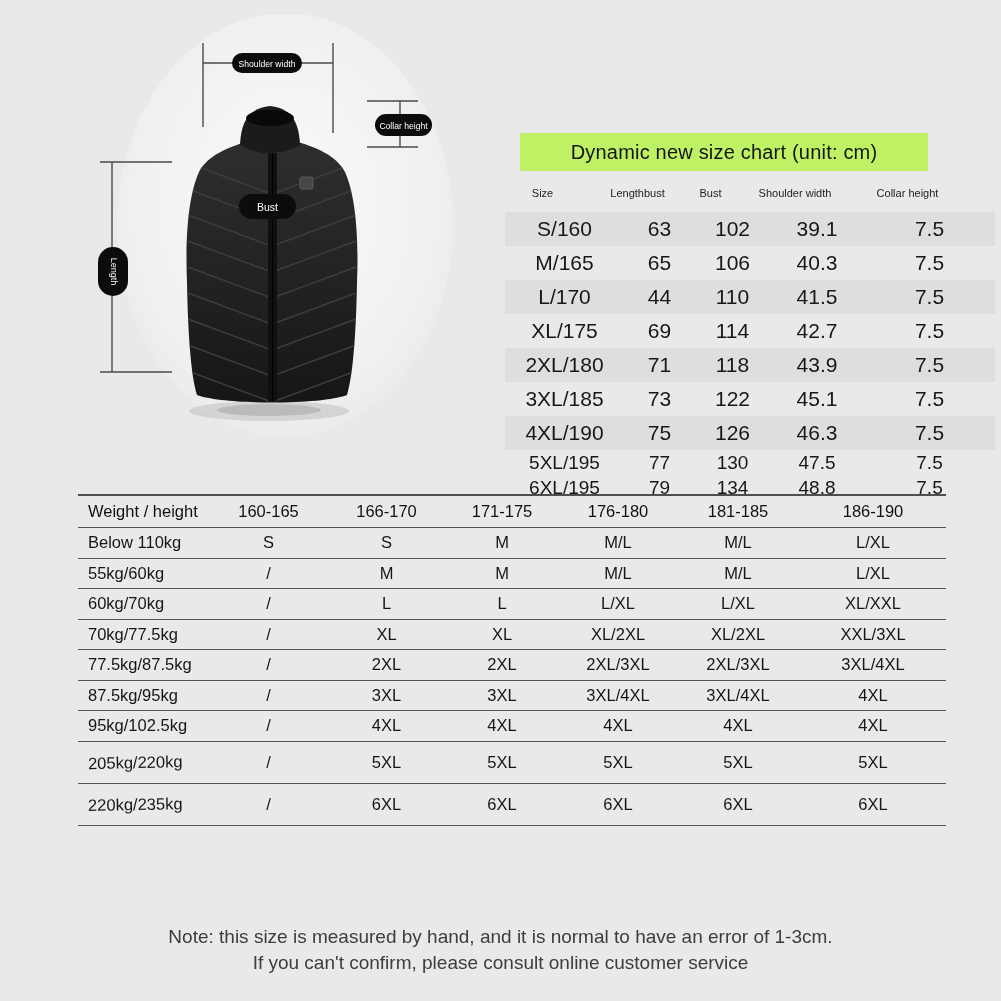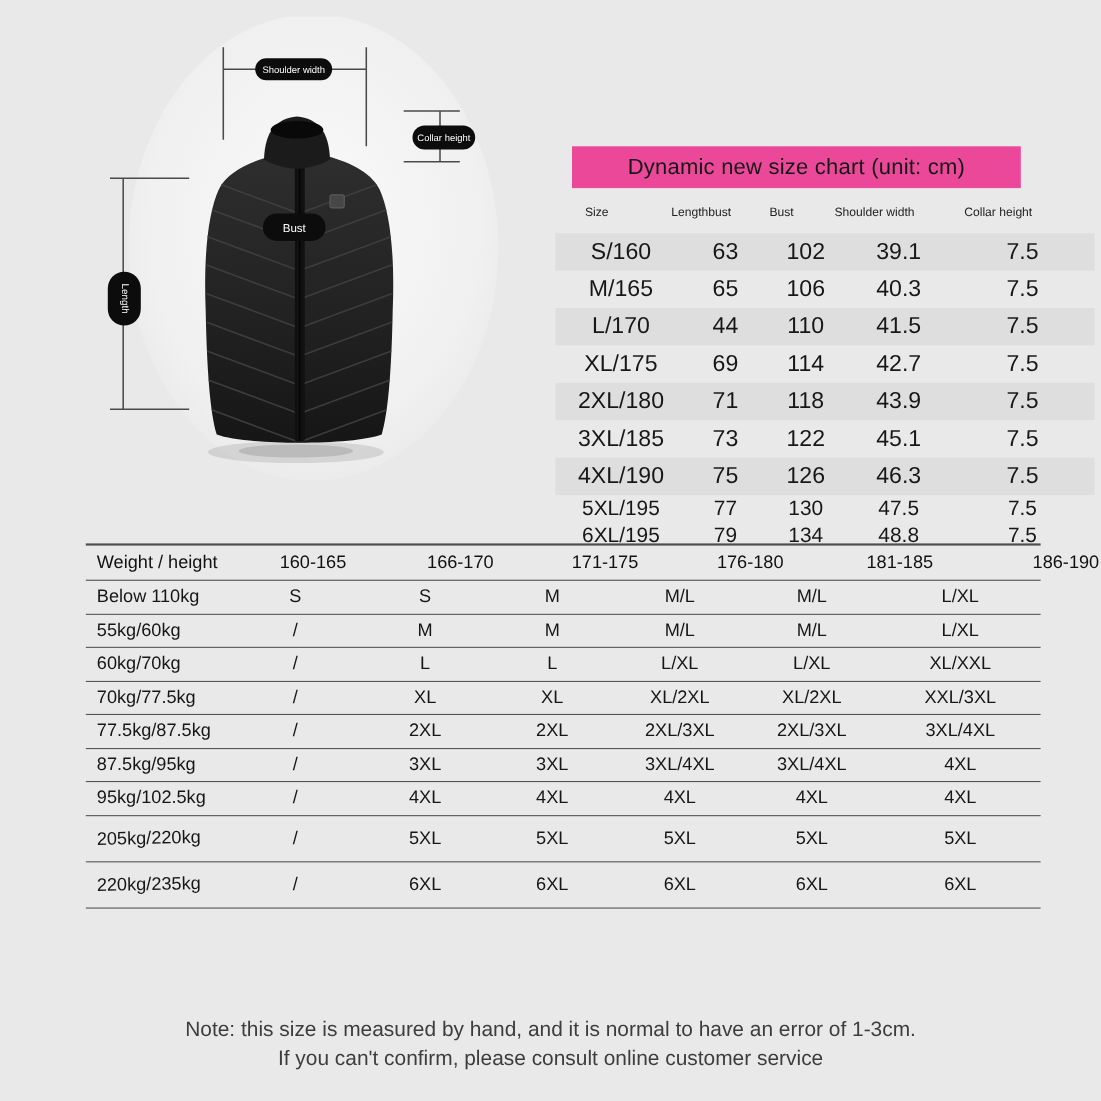--- a/index.html
+++ b/index.html
@@ -11,21 +11,21 @@
   }
   .canvas{position:relative;width:1001px;height:1001px;overflow:hidden;}
 
   
   .vest-figure{position:absolute;left:55px;top:15px;width:420px;height:430px;}
 
   
   .size-chart{position:absolute;left:505px;top:133px;width:490px;}
   .size-banner{
     margin-left:15px;width:408px;height:38px;
-    background:#ec4899;
+    background:#bef264;
     display:flex;align-items:center;justify-content:center;
     font-size:20px;color:#151515;letter-spacing:.2px;
   }
   .size-head{
     display:grid;grid-template-columns:119px 71px 75px 94px 131px;
     margin-top:16px;font-size:11px;color:#222;
     transform:translateX(-22px);
   }
   .size-head span{text-align:center;}
   .size-rows{margin-top:13px;}
@@ -37,21 +37,21 @@
   .size-rows .size-row:nth-of-type(odd):not(:nth-of-type(9)){background:#dedede;}
   .size-rows .size-row:nth-of-type(n+8){height:25px;font-size:19px;}
 
   
   .fitting{position:absolute;left:78px;top:485px;width:868px;}
   .fitting-title{font-size:17.5px;color:#111;}
   .fit-table{margin-top:9px;border-top:2px solid #4f4f4f;}
   .fit-head{
     display:grid;grid-template-columns:130px 121px 115px 116px 116px 124px 146px;
     height:31px;align-items:center;border-bottom:1.6px solid #4f4f4f;
-    font-size:16.5px;color:#111;gap:16px;
+    font-size:16.5px;color:#111;
   }
   .fit-head span{text-align:center;}
   .fit-head .fcell-label{text-align:left;padding-left:10px;}
   .fitting-row{
     display:grid;grid-template-columns:130px 121px 115px 116px 116px 124px 146px;
     height:29.5px;align-items:center;border-bottom:1.6px solid #555;
     font-size:16.5px;color:#161616;
   }
   .fitting-row span{text-align:center;}
   .fitting-row .fcell-label{text-align:left;padding-left:10px;}

